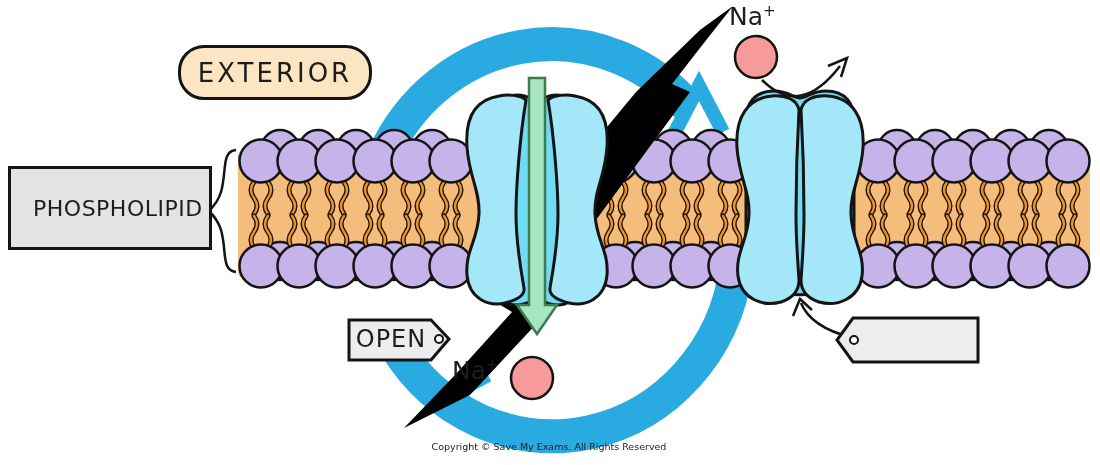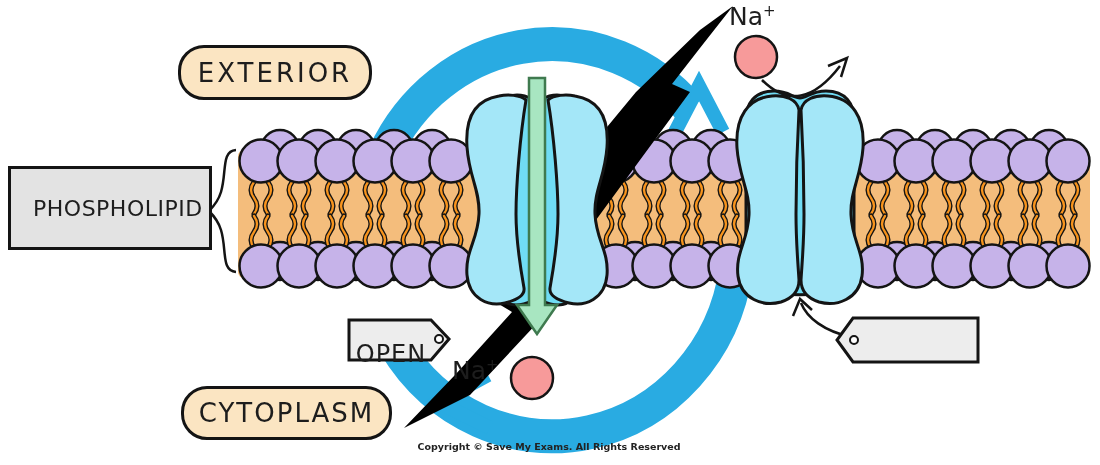--- a/index.html
+++ b/index.html
@@ -9,21 +9,21 @@
   .box{position:absolute;border:3px solid #141414;display:flex;align-items:center;
        justify-content:center;box-sizing:border-box;}
   .cream{background:#FBE5C2;}
   .graybox{background:#E3E3E3;}
   .lbl{letter-spacing:2px;font-size:26px;border-radius:26px;}
   .lbl2{font-size:22px;line-height:33px;letter-spacing:0.5px;}
   .tagtext{position:absolute;font-size:24px;letter-spacing:1px;text-align:center;}
   .na{position:absolute;font-size:25px;font-weight:400;}
   .na sup{font-size:15px;vertical-align:super;}
   #copyright{position:absolute;left:379px;top:441px;width:340px;text-align:center;
-             font-size:9.5px;font-weight:700;color:#222;}
+             font-size:9.5px;font-weight:400;color:#222;}
 </style>
 </head>
 <body>
 
 <div id="stage">
 
   <svg id="diagram-svg" width="1100" height="465" viewBox="0 0 1100 465">
 
     <g>
       <path d="M 380,165 A 186,196 0 0 1 690,109" fill="none" stroke-width="34" stroke="#29ABE2"></path>
@@ -280,25 +280,22 @@
   </svg>
 
   <div class="box cream lbl" style="left:178px;top:45px;width:194px;height:55px;letter-spacing:3px;">
     <span>EXTERIOR</span>
   </div>
 
   <div class="box graybox lbl2" style="left:8px;top:166px;width:204px;height:84px;flex-direction:column;align-items:flex-start;justify-content:center;padding-left:22px;">
     <span>PHOSPHOLIPID</span>
   </div>
 
-  <div class="box cream lbl" style="left:181px;top:386px;width:211px;height:54px;">
-    <span>CYTOPLASM</span>
-  </div>
-
-  <div class="tagtext" style="left:352px;top:325px;width:78px;margin-top:15px;">OPEN</div>
+
+  <div class="tagtext" style="left:352px;top:325px;width:78px;">OPEN</div>
 
 
   <div class="na" style="left:729px;top:2px;">
     <span>Na</span><sup>+</sup>
   </div>
 
   <div class="na" style="left:452px;top:356px;">
     <span>Na</span><sup>+</sup>
   </div>
 

